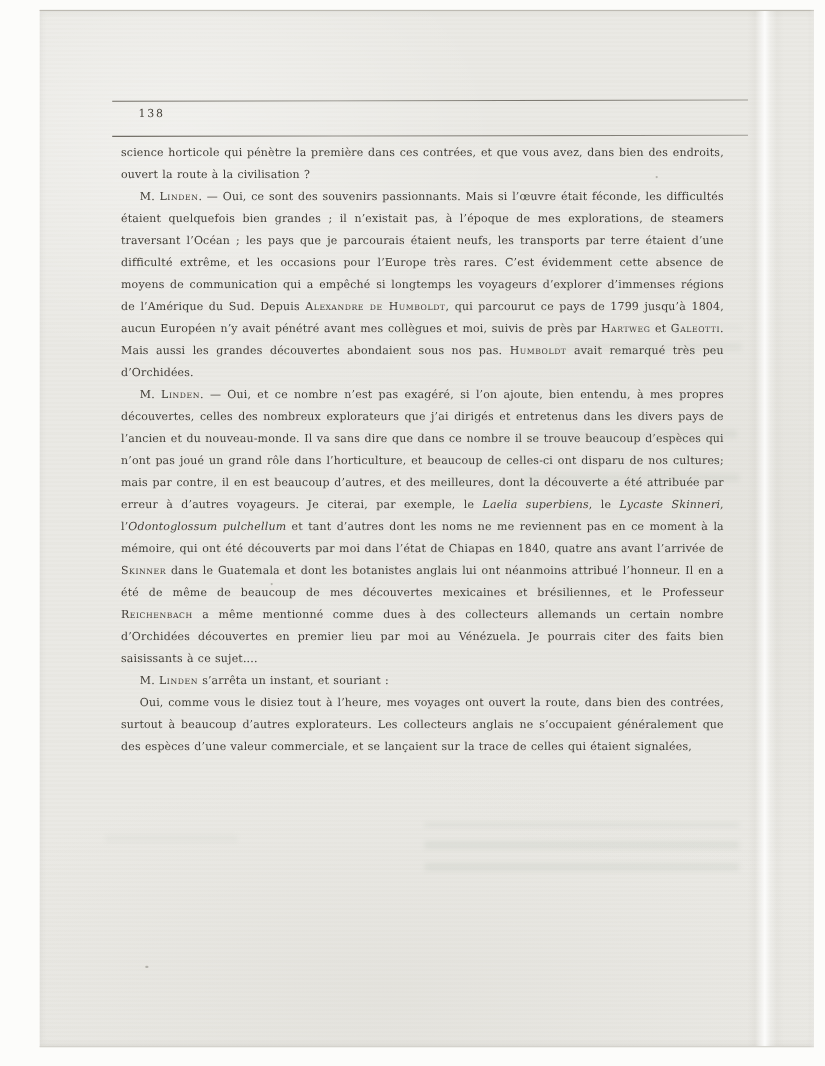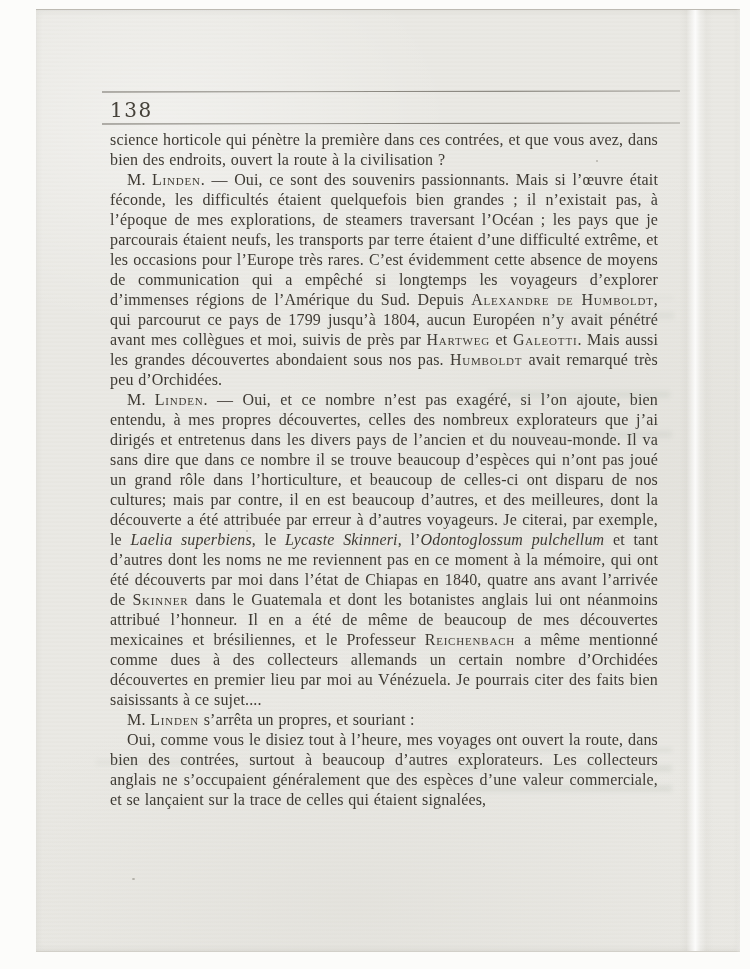--- a/index.html
+++ b/index.html
@@ -51,37 +51,36 @@
 
   .header { position: absolute; left: 66px; right: 60px; top: 81px; height: 34px; }
   .rule {
     position: absolute; left: 0; right: 0; height: 1px;
     background: linear-gradient(90deg, rgba(87,83,74,.85), rgba(87,83,74,.55) 35%, rgba(87,83,74,.8) 70%, rgba(87,83,74,.5));
   }
   .rule-top { top: 0; transform: rotate(-0.12deg); }
   .rule-bottom { top: 32px; transform: rotate(-0.1deg); }
   .header-row { position: absolute; left: 0; right: 0; top: 4px; height: 24px; }
   .page-num {
-    position: absolute; left: 8px; top: 3px;
-    font-size: 20px; letter-spacing: 1.5px; color: #46423a;
+    position: absolute; left: 24px; top: 3px;
+    font-size: 10px; letter-spacing: 1.5px; color: #46423a;
     font-feature-settings: "onum";
   }
   .journal-title {
     position: absolute; left: 50%; top: 6px; transform: translateX(-53%);
     font-size: 12.5px; letter-spacing: 2.6px; color: #524e45;
     white-space: nowrap;
   }
 
   .text-block {
     position: absolute; left: 74px; top: 120px; width: 548px;
-    font-size: 16px; line-height: 20px; color: var(--ink);
+    font-size: 10px; line-height: 20px; color: var(--ink);
     text-align: justify;
     letter-spacing: 0.15px;
     word-spacing: 0.5px;
-    font-family: Liberation Serif, serif;
   }
   .text-block p { margin: 0; }
   .text-block p.indent { text-indent: 17px; }
   .sc { font-variant: small-caps; letter-spacing: .05em; }
   .it { font-style: italic; }
 
   
   .smudge {
     position: absolute;
     background: repeating-linear-gradient(0deg,
@@ -112,21 +111,21 @@
       <div class="header-row">
         <span class="page-num">138</span>
       </div>
       <div class="rule rule-bottom"></div>
     </div>
 
     <div class="text-block">
         <p><span>science horticole qui pénètre la première dans ces contrées, et que vous avez, dans bien des endroits, ouvert la route à la civilisation ?</span></p>
         <p class="indent"><span>M. </span><span class="sc">Linden</span><span>. — Oui, ce sont des souvenirs passionnants. Mais si l’œuvre était féconde, les difficultés étaient quelquefois bien grandes ; il n’existait pas, à l’époque de mes explorations, de steamers traversant l’Océan ; les pays que je parcourais étaient neufs, les transports par terre étaient d’une difficulté extrême, et les occasions pour l’Europe très rares. C’est évidemment cette absence de moyens de communication qui a empêché si longtemps les voyageurs d’explorer d’immenses régions de l’Amérique du Sud. Depuis </span><span class="sc">Alexandre de Humboldt</span><span>, qui parcourut ce pays de 1799 jusqu’à 1804, aucun Européen n’y avait pénétré avant mes collègues et moi, suivis de près par </span><span class="sc">Hartweg</span><span> et </span><span class="sc">Galeotti</span><span>. Mais aussi les grandes découvertes abondaient sous nos pas. </span><span class="sc">Humboldt</span><span> avait remarqué très peu d’Orchidées.</span></p>
         <p class="indent"><span>M. </span><span class="sc">Linden</span><span>. — Oui, et ce nombre n’est pas exagéré, si l’on ajoute, bien entendu, à mes propres découvertes, celles des nombreux explorateurs que j’ai dirigés et entretenus dans les divers pays de l’ancien et du nouveau-monde. Il va sans dire que dans ce nombre il se trouve beaucoup d’espèces qui n’ont pas joué un grand rôle dans l’horticulture, et beaucoup de celles-ci ont disparu de nos cultures; mais par contre, il en est beaucoup d’autres, et des meilleures, dont la découverte a été attribuée par erreur à d’autres voyageurs. Je citerai, par exemple, le </span><span class="it">Laelia superbiens</span><span>, le </span><span class="it">Lycaste Skinneri</span><span>, l’</span><span class="it">Odontoglossum pulchellum</span><span> et tant d’autres dont les noms ne me reviennent pas en ce moment à la mémoire, qui ont été découverts par moi dans l’état de Chiapas en 1840, quatre ans avant l’arrivée de </span><span class="sc">Skinner</span><span> dans le Guatemala et dont les botanistes anglais lui ont néanmoins attribué l’honneur. Il en a été de même de beaucoup de mes découvertes mexicaines et brésiliennes, et le Professeur </span><span class="sc">Reichenbach</span><span> a même mentionné comme dues à des collecteurs allemands un certain nombre d’Orchidées découvertes en premier lieu par moi au Vénézuela. Je pourrais citer des faits bien saisissants à ce sujet....</span></p>
-        <p class="indent"><span>M. </span><span class="sc">Linden</span><span> s’arrêta un propres, et souriant :</span></p>
+        <p class="indent"><span>M. </span><span class="sc">Linden</span><span> s’arrêta un instant, et souriant :</span></p>
         <p class="indent"><span>Oui, comme vous le disiez tout à l’heure, mes voyages ont ouvert la route, dans bien des contrées, surtout à beaucoup d’autres explorateurs. Les collecteurs anglais ne s’occupaient généralement que des espèces d’une valeur commerciale, et se lançaient sur la trace de celles qui étaient signalées,</span></p>
       </div>
 
     <div class="smudge smudge-1"></div>
     <div class="smudge smudge-2"></div>
     <div class="smudge smudge-3"></div>
     <div class="smudge smudge-4"></div>
     <div class="smudge smudge-5"></div>
 
     <div class="speck speck-1"></div>

